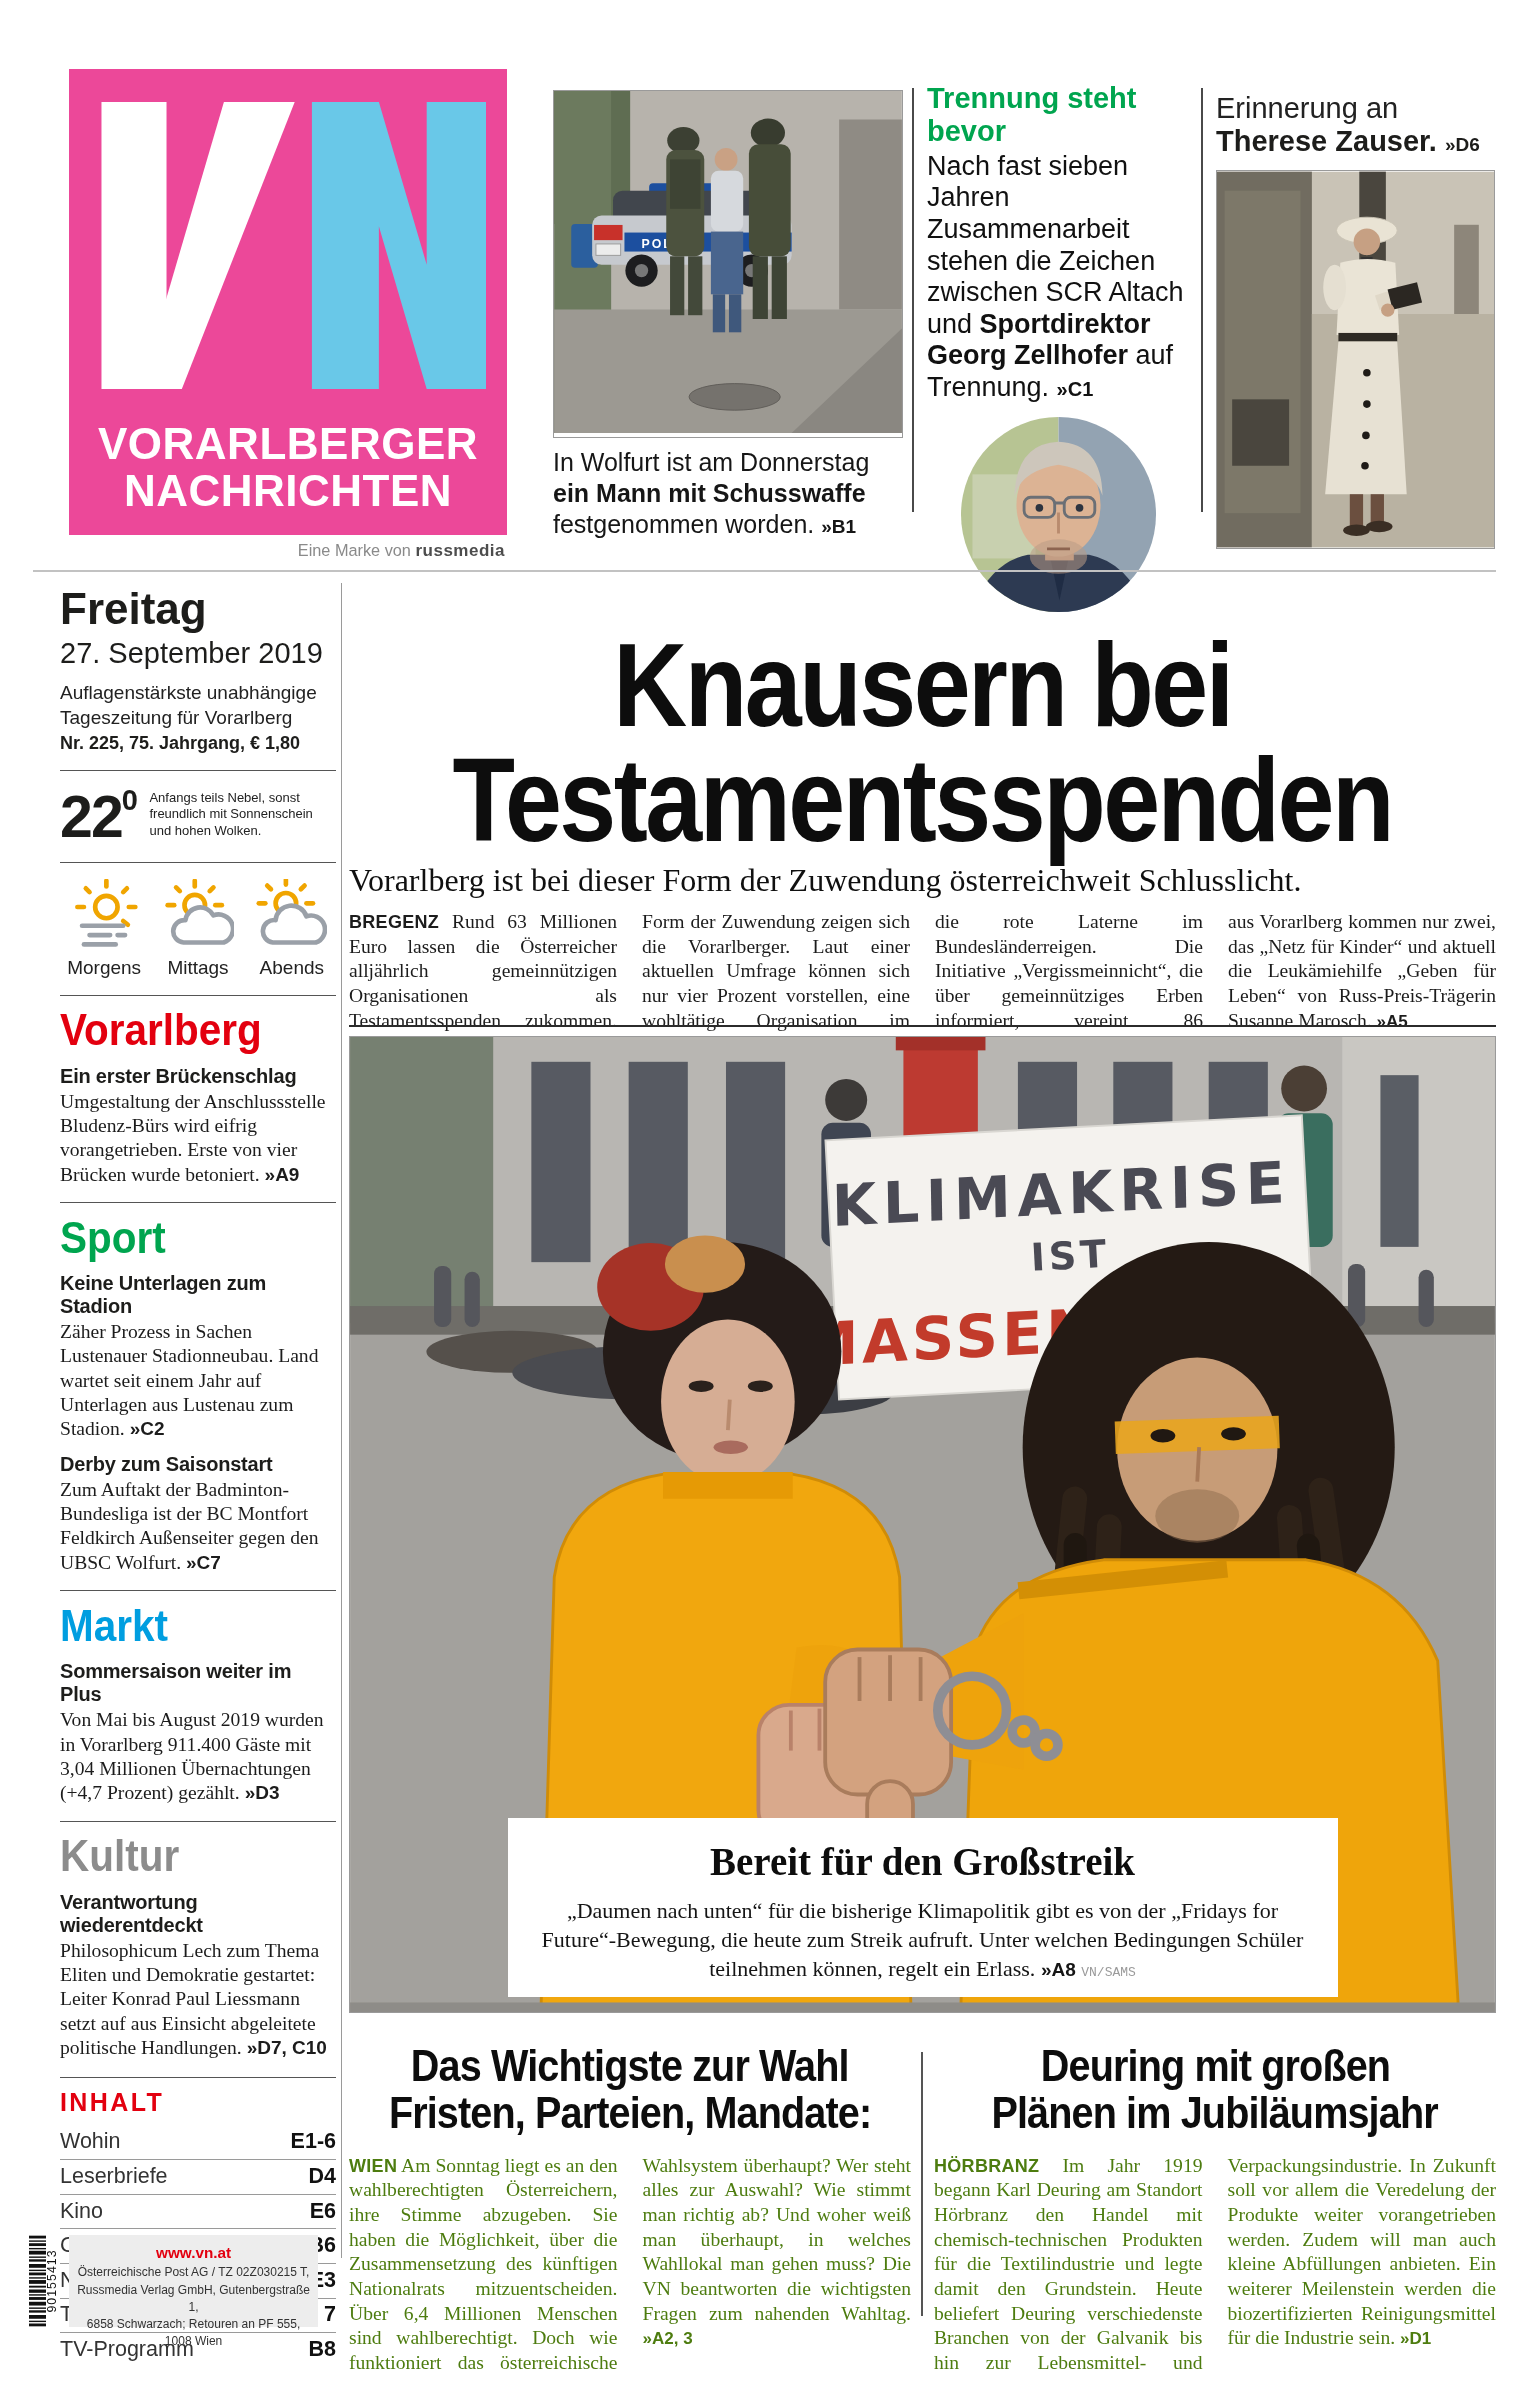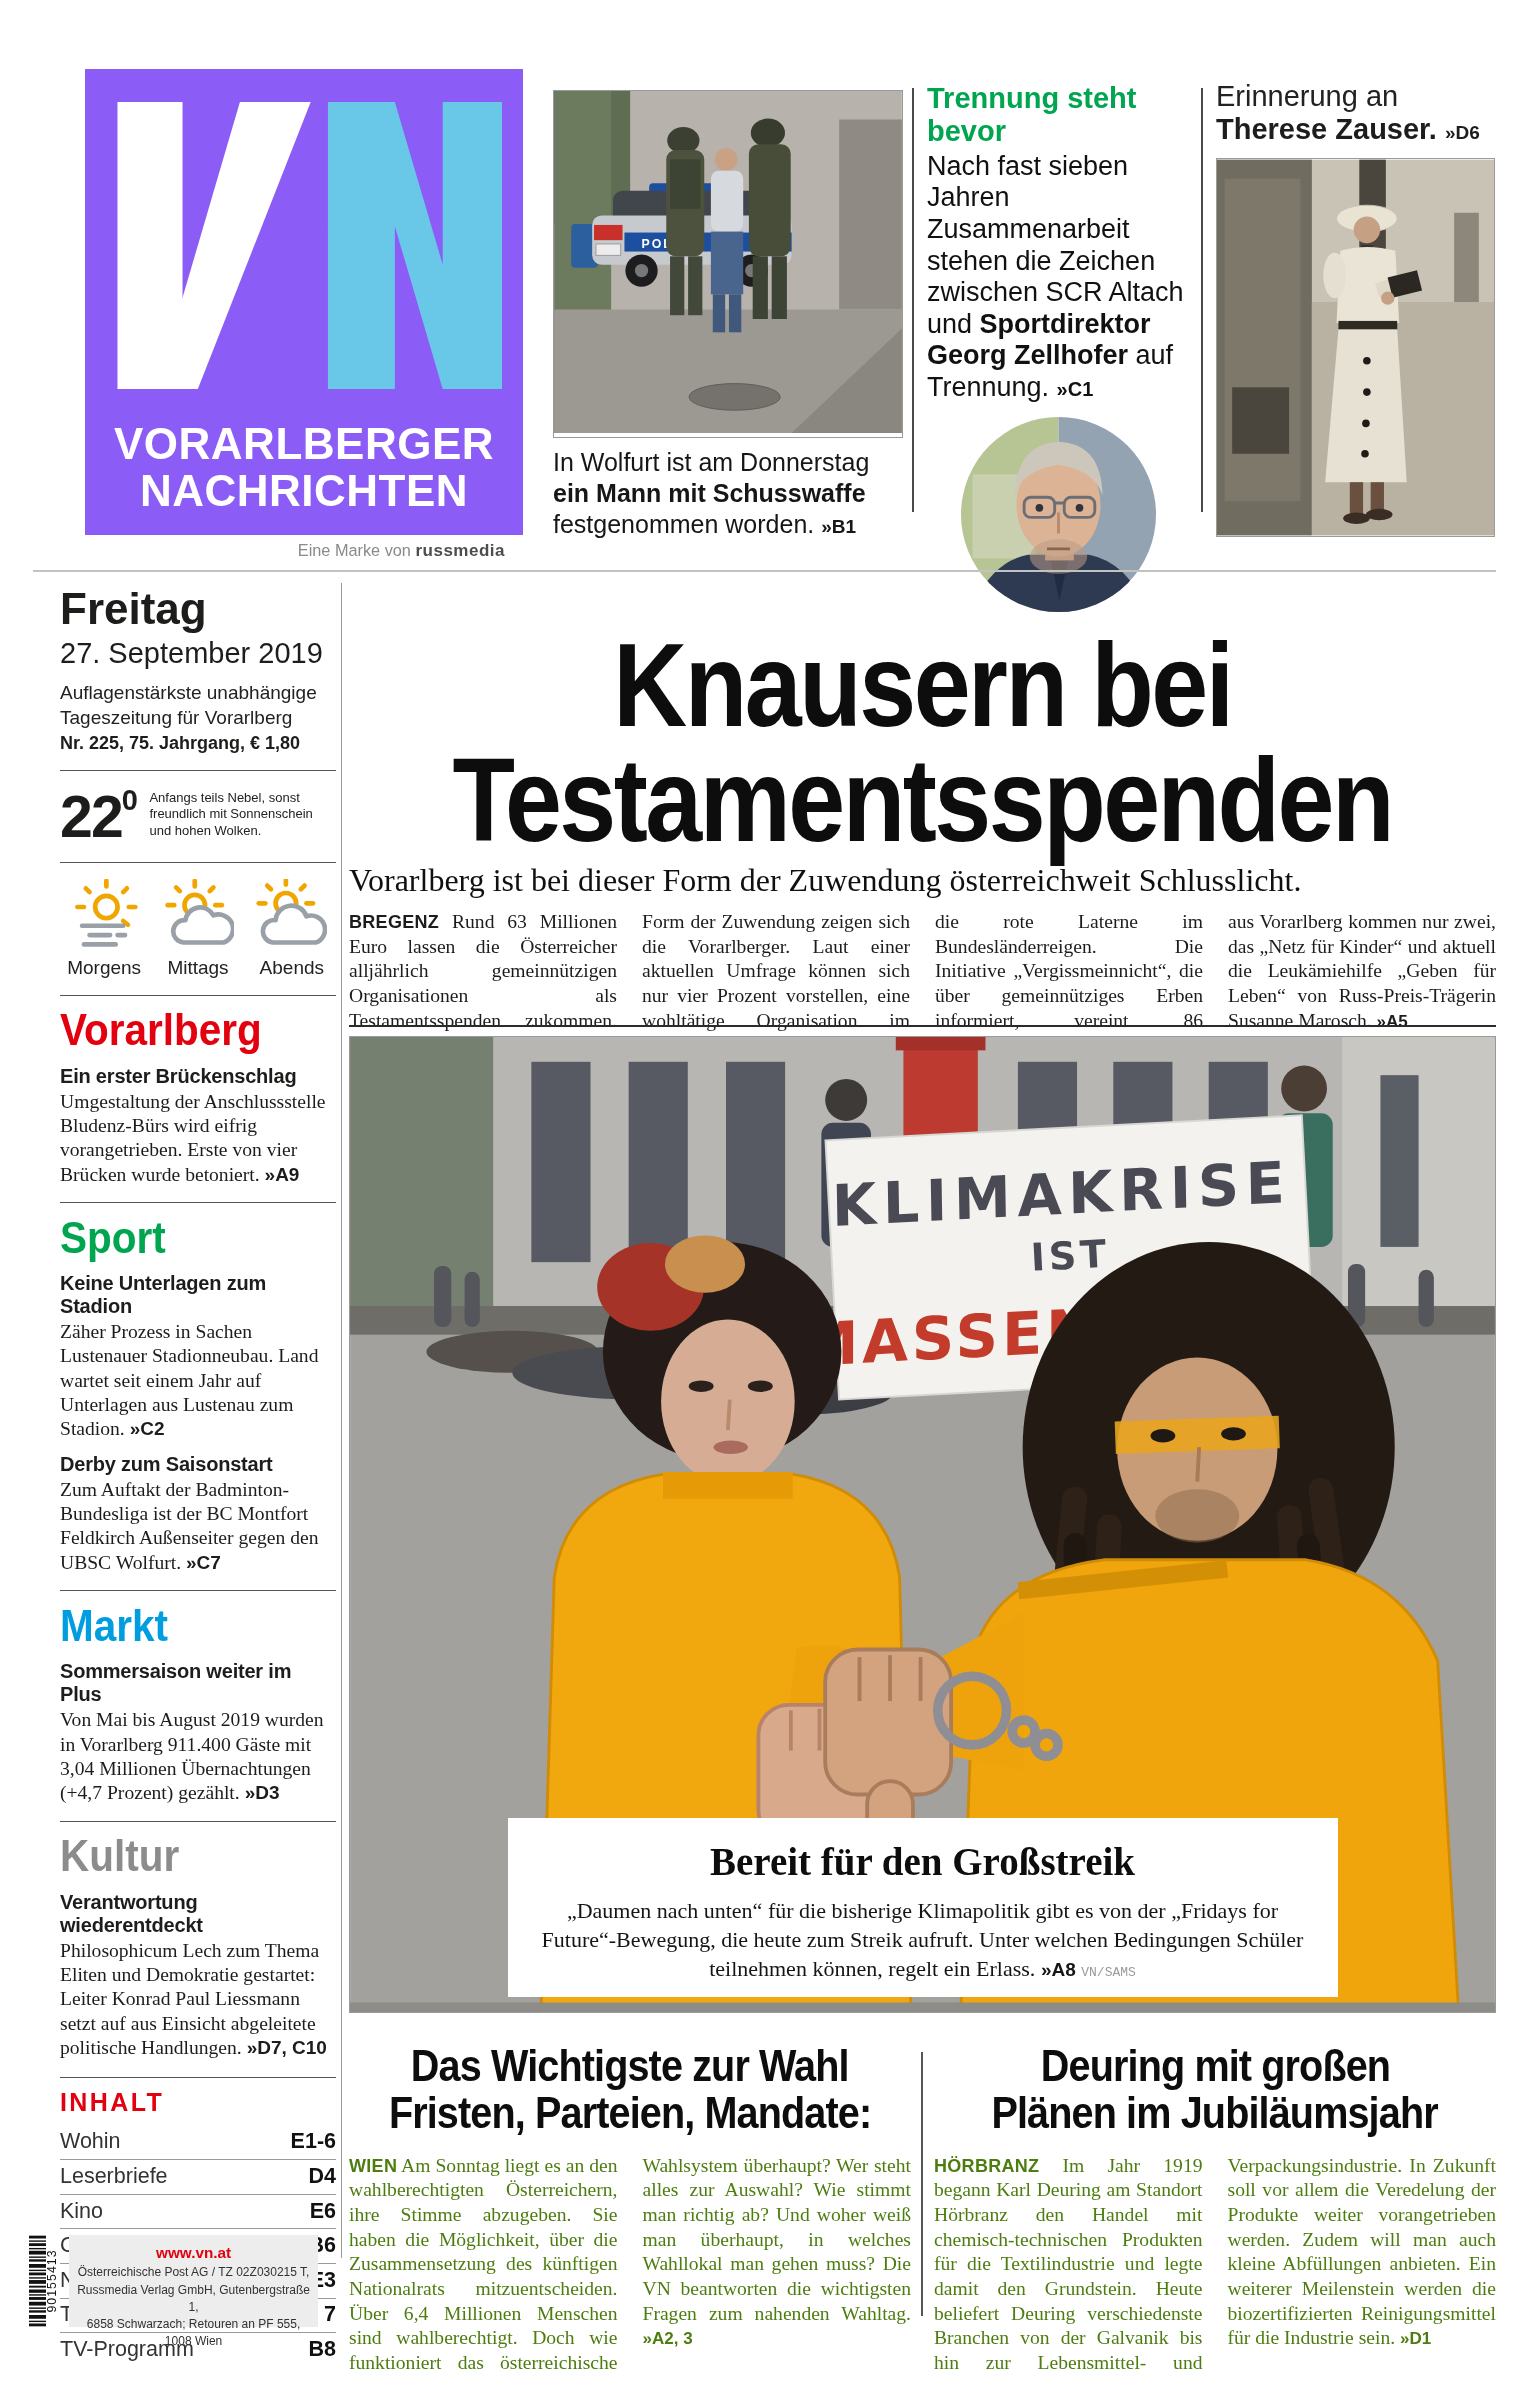--- a/index.html
+++ b/index.html
@@ -3,40 +3,40 @@
 <meta charset="utf-8">
 <style>
   html,body{margin:0;padding:0;background:#fff;}
   body{width:1535px;height:2390px;position:relative;overflow:hidden;
        font-family:"Liberation Sans",sans-serif;color:#1d1d1b;}
   .abs{position:absolute;}
   .squeeze{display:inline-block;transform:scaleX(.86);transform-origin:50% 50%;white-space:nowrap;}
   .squeezeL{display:inline-block;transform:scaleX(.92);transform-origin:0 50%;white-space:nowrap;}
 
   
-  .logo-box{left:85px;top:69px;width:438px;height:466px;background:#8b5cf6;}
+  .logo-box{left:69px;top:69px;width:438px;height:466px;background:#ec4899;}
   .logo-letters{position:absolute;left:21px;top:32.5px;}
   .logo-text{position:absolute;left:0;right:0;bottom:21px;text-align:center;color:#fff;
              font-weight:bold;font-size:44px;line-height:1.07;letter-spacing:0.5px;}
   .brand-line{left:69px;top:541px;width:436px;text-align:right;font-size:16.3px;color:#8a8a8a;}
   .brand-line b{color:#4d4d4d;font-size:17px;letter-spacing:0.5px;}
   .photo-frame{border:1px solid #9a9a9a;box-sizing:border-box;}
   .police-photo{left:553px;top:90px;}
   .police-caption{left:553px;top:447px;width:354px;font-size:25px;line-height:1.24;color:#161616;}
   .police-caption .bold{font-weight:bold;}
   .ref{font-family:"Liberation Sans",sans-serif;font-weight:bold;text-align:right;}
   .vrule{width:1.9px;background:#4a4a4a;}
   .v1{left:912px;top:88px;height:424px;}
   .v2{left:1201px;top:88px;height:424px;}
   .trennung{left:927px;top:82px;width:262px;}
   .kicker{font-weight:bold;font-size:29px;color:#00a54f;margin-bottom:2.9px;}
   .trennung p{margin:0;font-size:27px;line-height:1.17;color:#111;}
   .trennung .ref{font-size:20px;}
   .portrait-wrap{margin:13.4px auto 0;width:195px;height:195px;}
-  .erinnerung{left:1216px;top:80px;width:279px;}
+  .erinnerung{left:1216px;top:92px;width:279px;}
   .erinnerung .l1{font-size:29px;color:#222;}
   .erinnerung .l2{font-size:29px;font-weight:bold;}
   .erinnerung .ref{font-size:19px;}
   .vintage-wrap{margin-top:11.5px;}
   .mast-rule{left:33px;top:570px;width:1463px;height:1.9px;background:#c2c2c2;}
 
   
   #sidebar{left:60px;top:587px;width:276px;}
   .day{font-size:44px;font-weight:bold;line-height:1;}
   .date{font-size:29px;margin-top:5.7px;}

